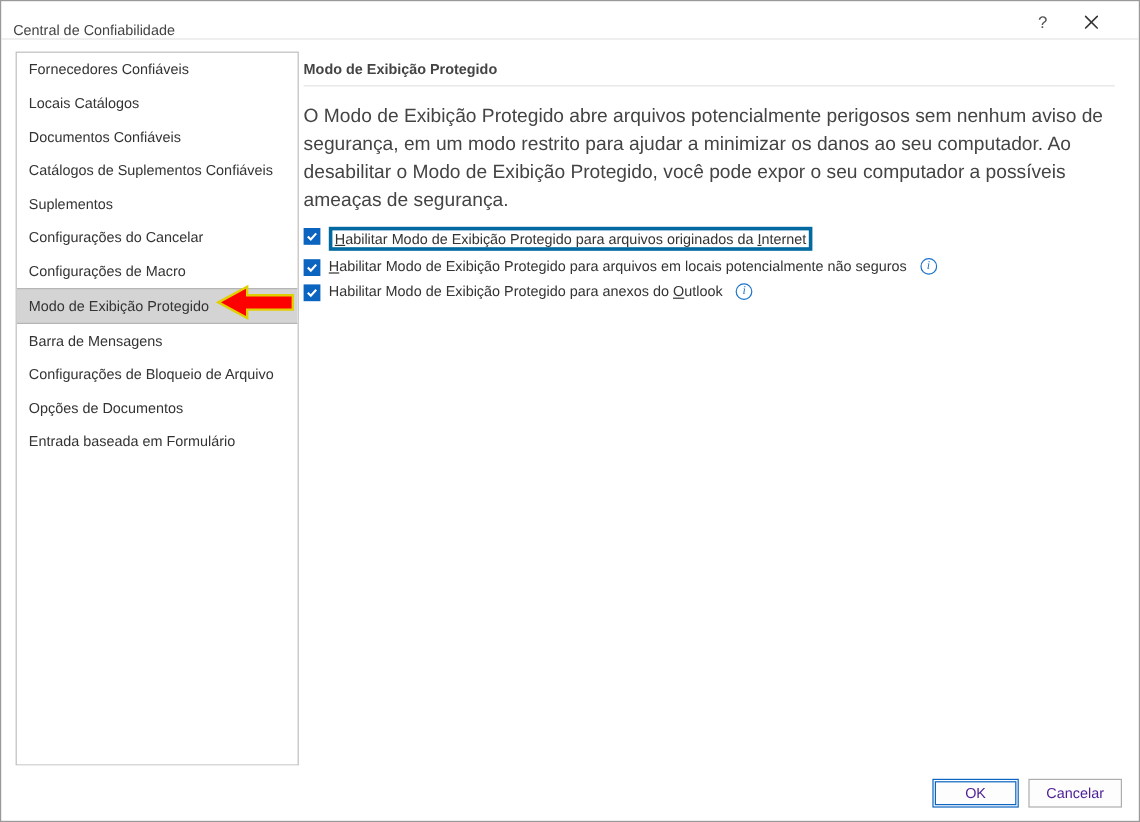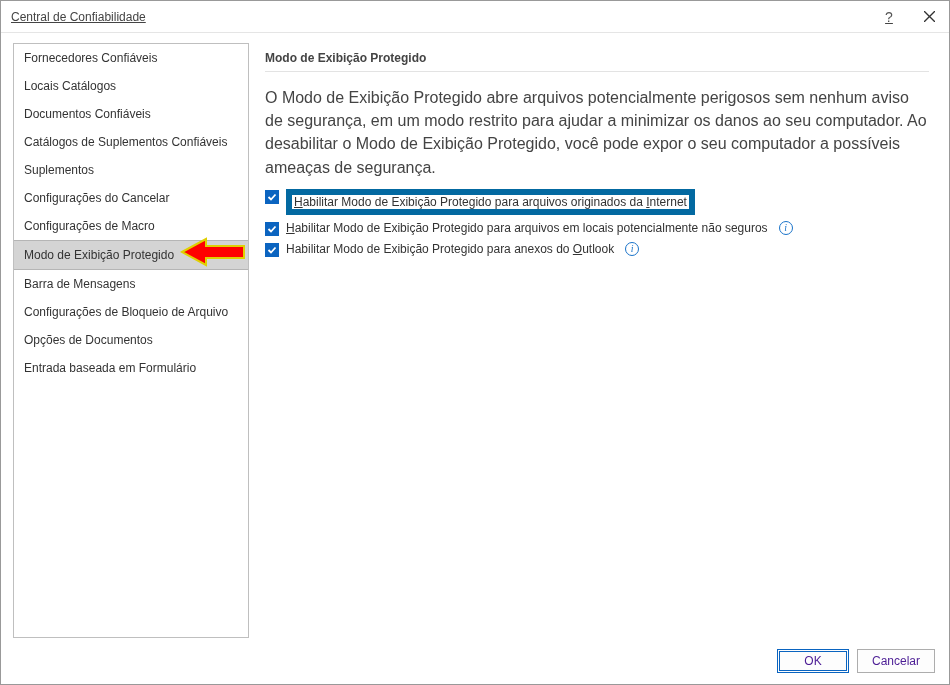--- a/index.html
+++ b/index.html
@@ -14,44 +14,43 @@
     width: 950px;
     height: 685px;
     border: 1px solid #999;
     display: flex;
     flex-direction: column;
     background: #fff;
   }
   .titlebar {
     height: 32px;
     display: flex;
-    align-items: center;
-    padding: 0 0 0 10px;
+    align-items: flex-end;
+    padding: 0 20px 0 10px;
     font-size: 12px;
     color: #444;
     border-bottom: 1px solid #e5e5e5;
-    text-decoration: underline;
   }
   .titlebar .title { flex: 1; }
   .titlebar .winbtn {
     width: 40px;
     height: 28px;
     display: flex;
     align-items: center;
     justify-content: center;
     color: #555;
     cursor: pointer;
   }
   .titlebar .help { font-size: 14px; font-weight: normal; }
   .titlebar .close svg { width: 11px; height: 11px; }
   .body {
     flex: 1;
     display: flex;
     padding: 10px 12px 0 12px;
-    gap: 16px;
+    gap: 4px;
     overflow: hidden;
   }
   .sidebar {
     width: 236px;
     border: 1px solid #bfbfbf;
     background: #fff;
     overflow-y: auto;
     position: relative;
   }
   .side-item {
@@ -111,21 +110,21 @@
     justify-content: center;
     flex-shrink: 0;
     margin-top: 1px;
     cursor: pointer;
   }
   .checkbox svg { width: 10px; height: 10px; }
   .check-label {
     cursor: pointer;
   }
   .check-label.boxed {
-    border: 6px solid #0369a1;
+    border: 3px solid #0369a1;
     padding: 0 2px;
   }
   .hotkey { text-decoration: underline; }
   .info-icon {
     display: inline-flex;
     width: 14px;
     height: 14px;
     border: 1px solid #1a73c9;
     border-radius: 50%;
     color: #1a73c9;

